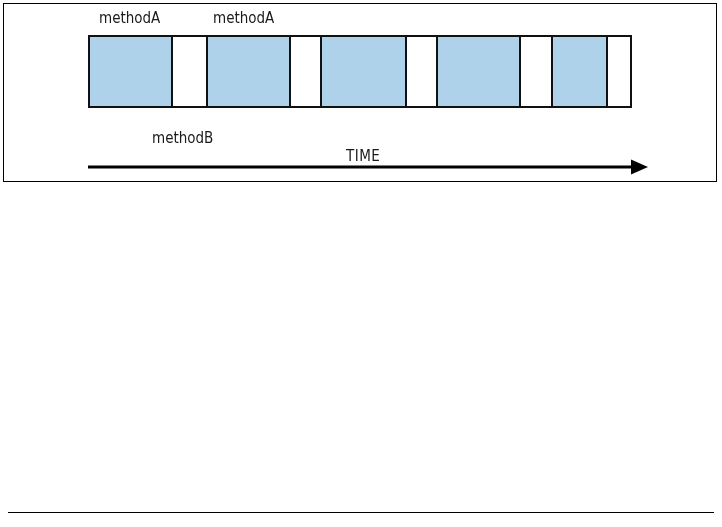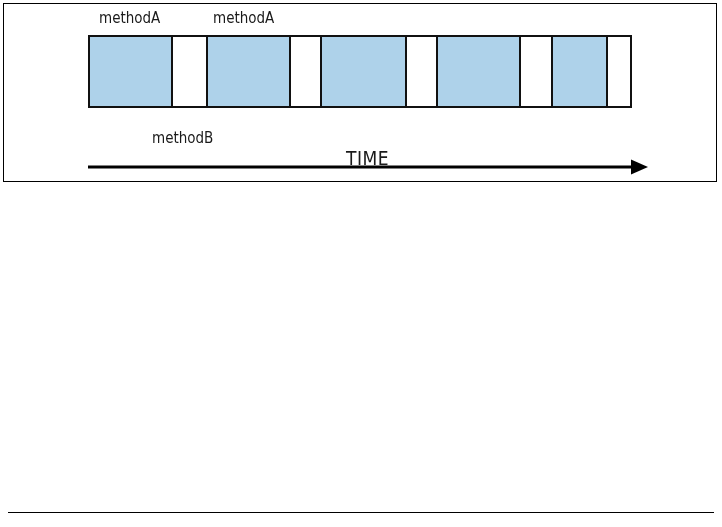--- a/index.html
+++ b/index.html
@@ -65,21 +65,21 @@
   }
   .label-method-a-1 { left: 95px;  top: 5px; }
   .label-method-a-2 { left: 209px; top: 5px; }
   .label-method-b   { left: 148px; top: 125px; }
 
   
   .time-axis-label {
     position: absolute;
     left: 342px;
     top: 143px;
-    font-size: 19px;
+    font-size: 15px;
     color: #1a1a1a;
     letter-spacing: 0.5px;
   }
   .time-arrow {
     position: absolute;
     left: 84px;
     top: 152px;
     width: 560px;
     height: 22px;
     overflow: visible;

